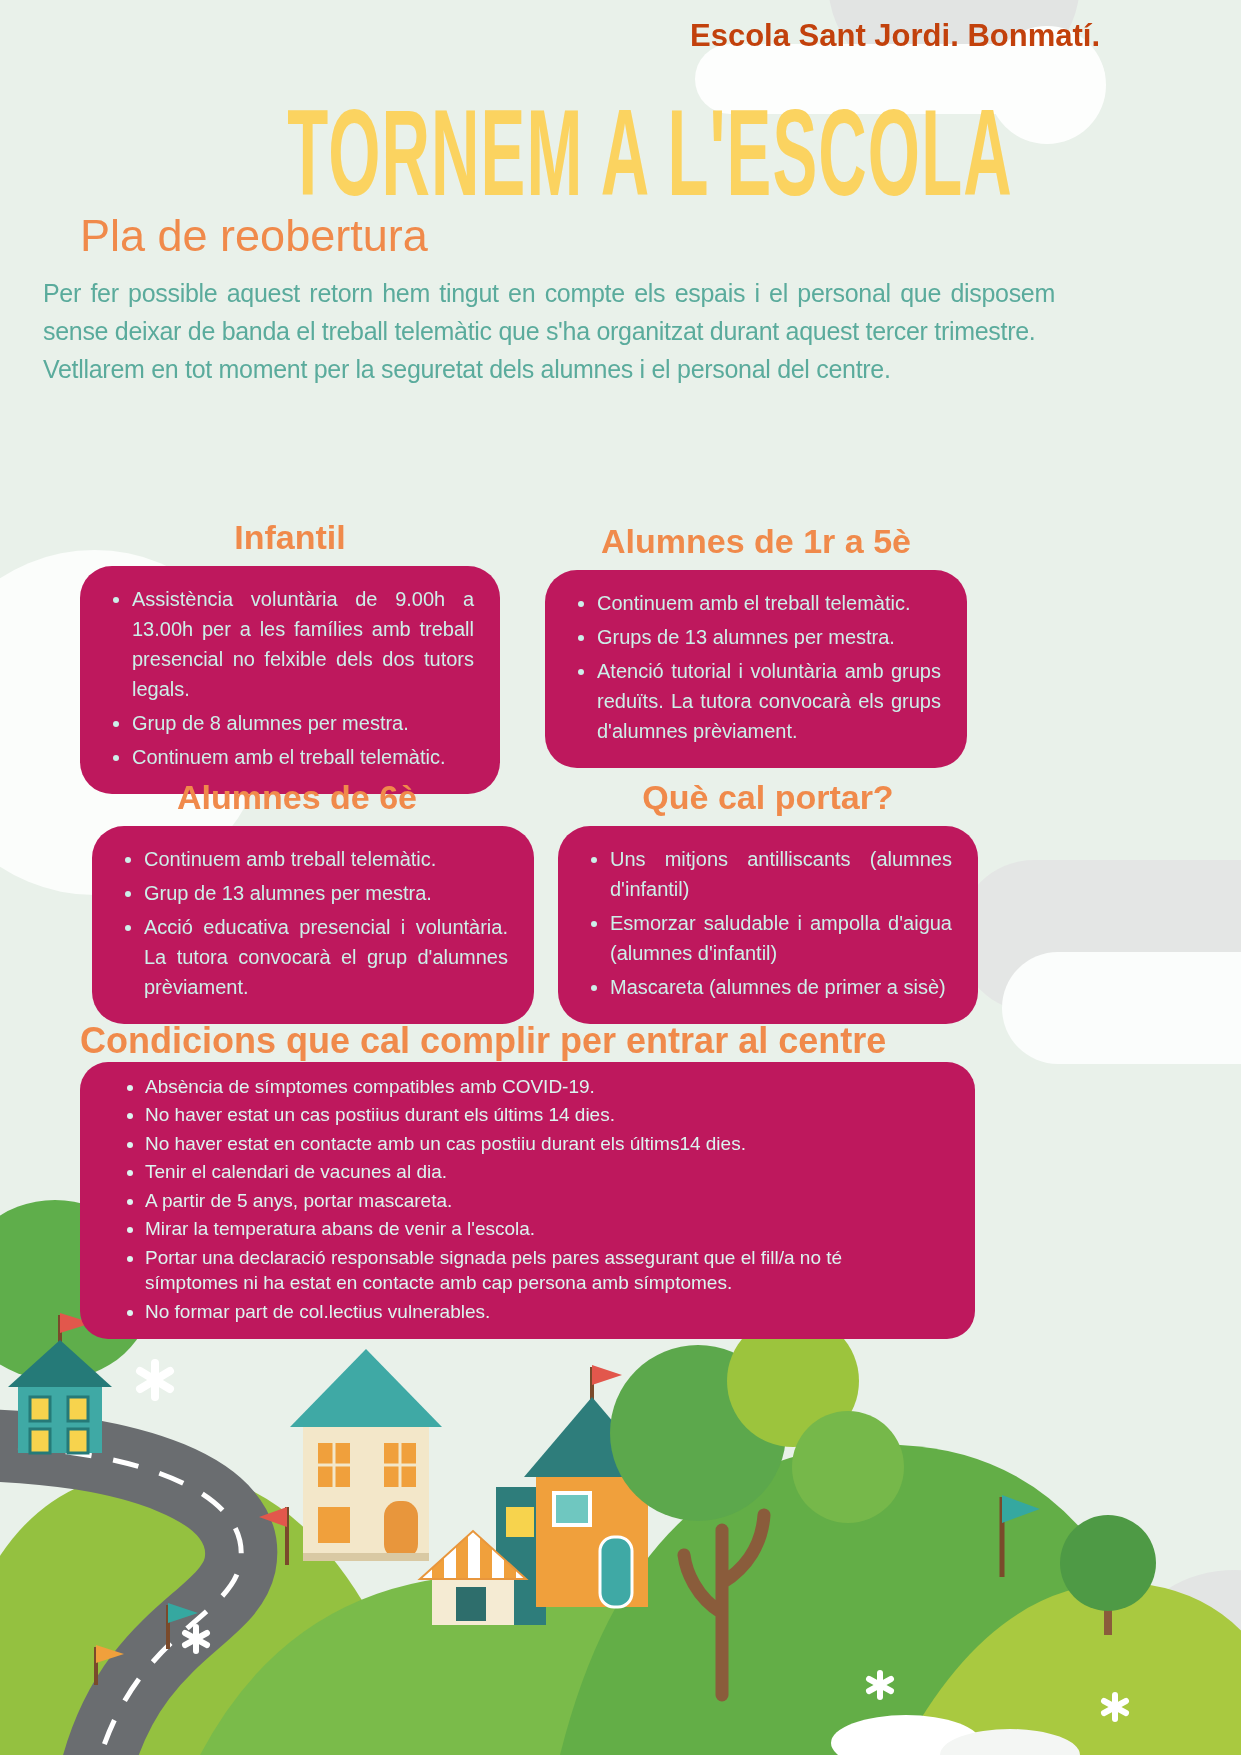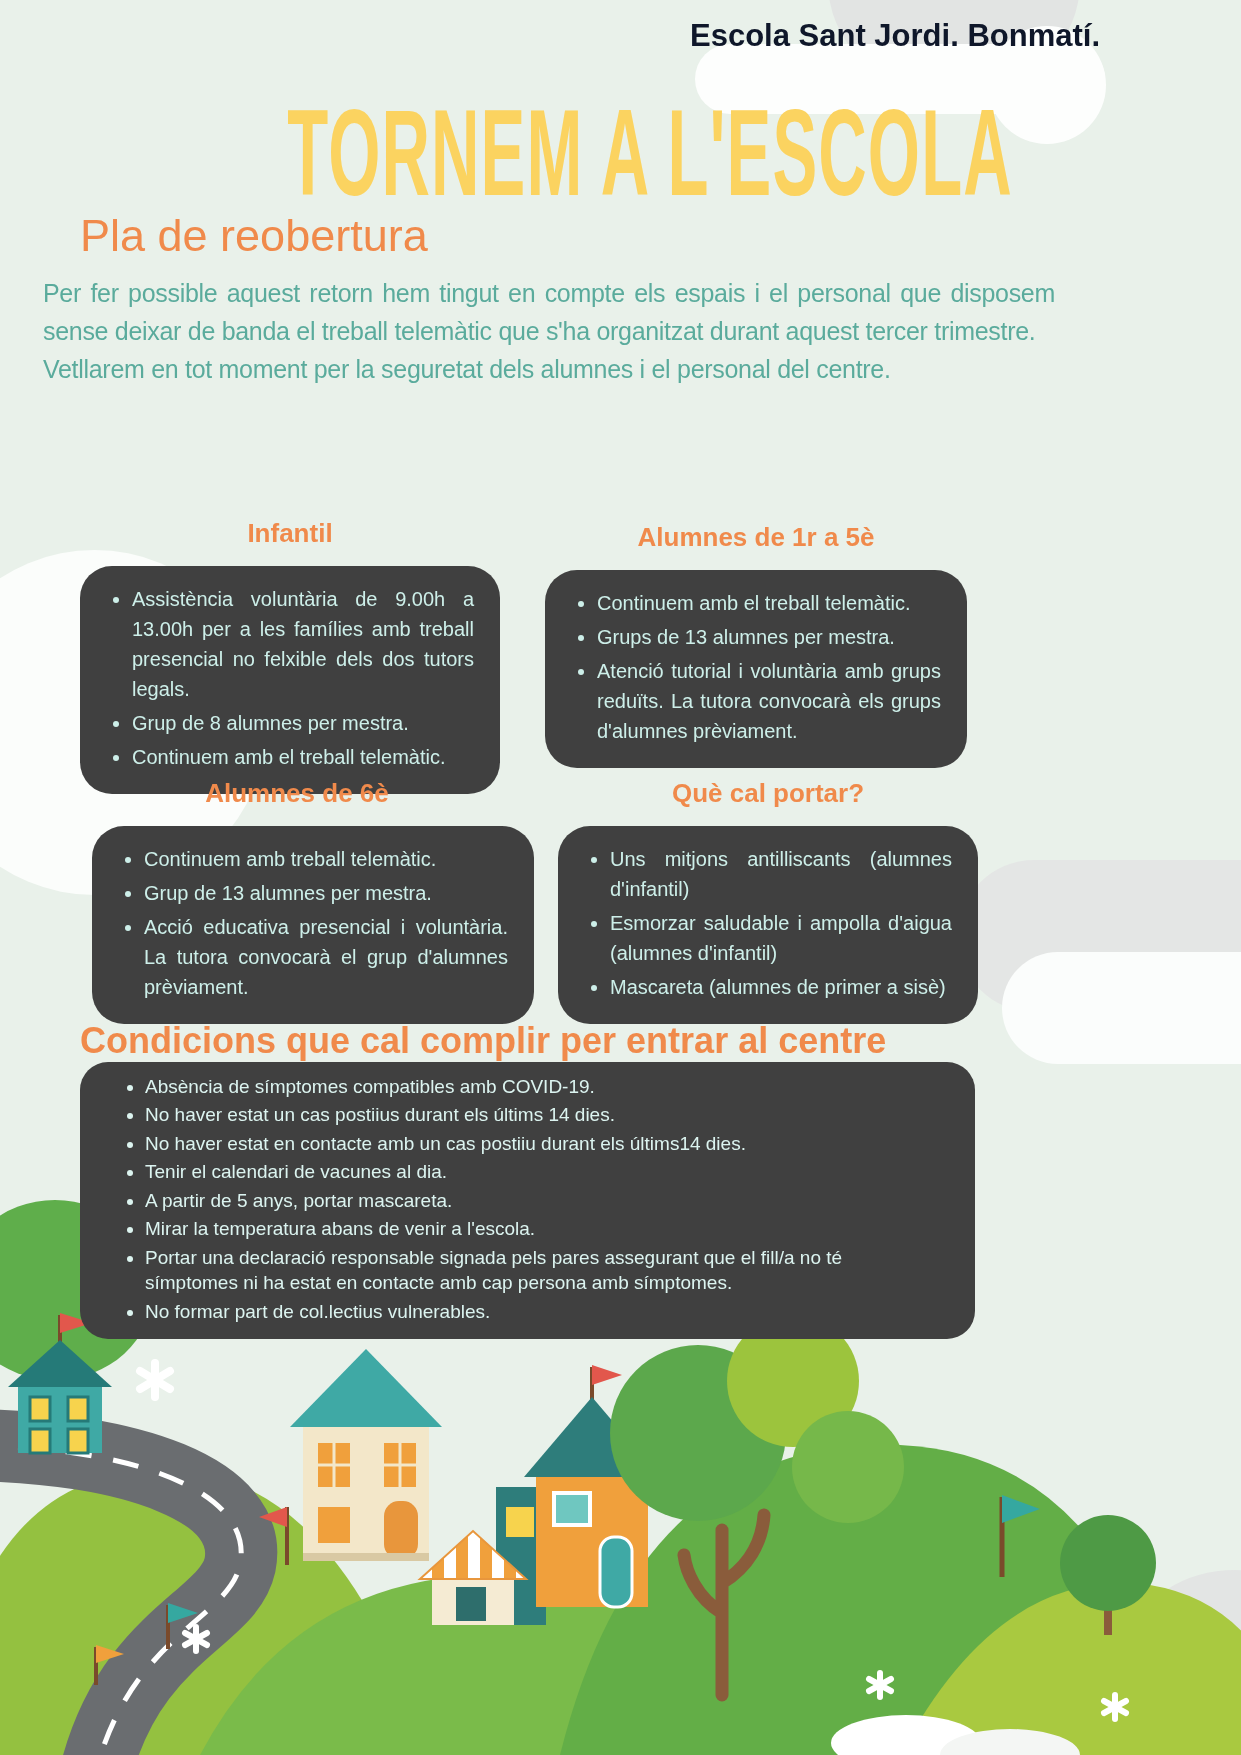--- a/index.html
+++ b/index.html
@@ -14,33 +14,33 @@
   .cloud-white-bump{position:absolute;left:988px;top:26px;width:118px;height:118px;
     background:#FDFEFD;border-radius:50%;}
   .circle-left{position:absolute;left:-78px;top:550px;width:345px;height:345px;
     background:#FBFDFB;border-radius:50%;}
   .cloud-gray-right{position:absolute;left:958px;top:860px;width:360px;height:152px;
     background:#E4E6E5;border-radius:90px;}
   .cloud-white-right{position:absolute;left:1002px;top:952px;width:330px;height:112px;
     background:#FBFDFC;border-radius:70px;}
   
   .school{position:absolute;left:560px;top:18px;width:540px;text-align:right;
-    font-size:31px;font-weight:bold;color:#0f172a;z-index:3;}
+    font-size:31px;font-weight:bold;color:#c2410c;z-index:3;}
   .title{position:absolute;left:60px;top:92px;width:1010px;margin:0;text-align:center;
     font-size:122px;font-weight:800;color:#FBD360;letter-spacing:2px;white-space:nowrap;
     transform:scaleX(0.55);transform-origin:50% 50%;line-height:1;z-index:2;}
   .subtitle{position:absolute;left:80px;top:210px;margin:0;
     font-size:45px;font-weight:normal;color:#F08A4B;z-index:2;}
   .intro{position:absolute;left:43px;top:274px;width:1012px;z-index:2;
     color:#5AAB9C;font-size:25px;line-height:1.52;letter-spacing:-0.3px;text-align:justify;}
   .intro p{margin:0;}
   
   .sec-heading{position:absolute;margin:0;text-align:center;
-    font-size:26px;font-weight:bold;color:#F08A4B;z-index:2;}
-  .card{position:absolute;background:#404040;border-radius:32px;z-index:2;
+    font-size:34px;font-weight:bold;color:#F08A4B;z-index:2;}
+  .card{position:absolute;background:#be185d;border-radius:32px;z-index:2;
     padding:18px 26px;box-sizing:border-box;color:#CDEFE9;}
   .card ul{margin:0;padding-left:26px;}
   .card li{font-size:20px;line-height:1.5;margin:0 0 4px 0;text-align:justify;}
   .h-infantil{left:80px;top:518px;width:420px;}
   .h-1r5e{left:545px;top:522px;width:422px;}
   .h-6e{left:92px;top:778px;width:410px;}
   .h-portar{left:558px;top:778px;width:420px;}
   .h-cond{left:80px;top:1020px;width:900px;text-align:left;font-size:36px;}
   .card-infantil{left:80px;top:566px;width:420px;min-height:192px;}
   .card-1r5e{left:545px;top:570px;width:422px;min-height:190px;}

